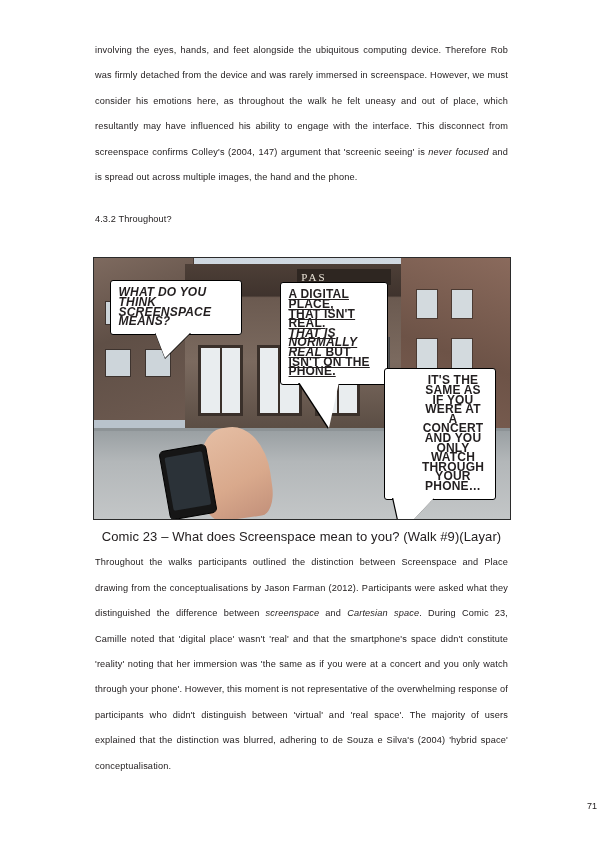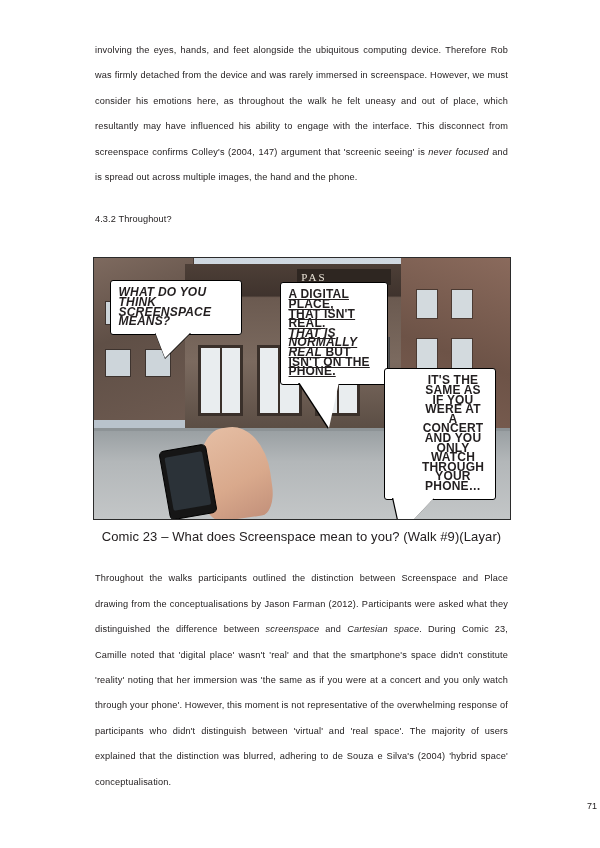--- a/index.html
+++ b/index.html
@@ -25,21 +25,21 @@
   }
   p.body-text {
     font-size: 9.2px;
     line-height: 25.4px;
     text-align: justify;
     margin: 0 0 0 0;
     letter-spacing: 0.15px;
     color: #242021;
   }
   p.body-text.second {
-    margin-top: 22px;
+    margin-top: 6px;
   }
   .heading {
     font-size: 9.2px;
     line-height: 16px;
     margin: 21px 0 0 0;
     color: #242021;
     letter-spacing: 0.1px;
   }
   em { }
 

